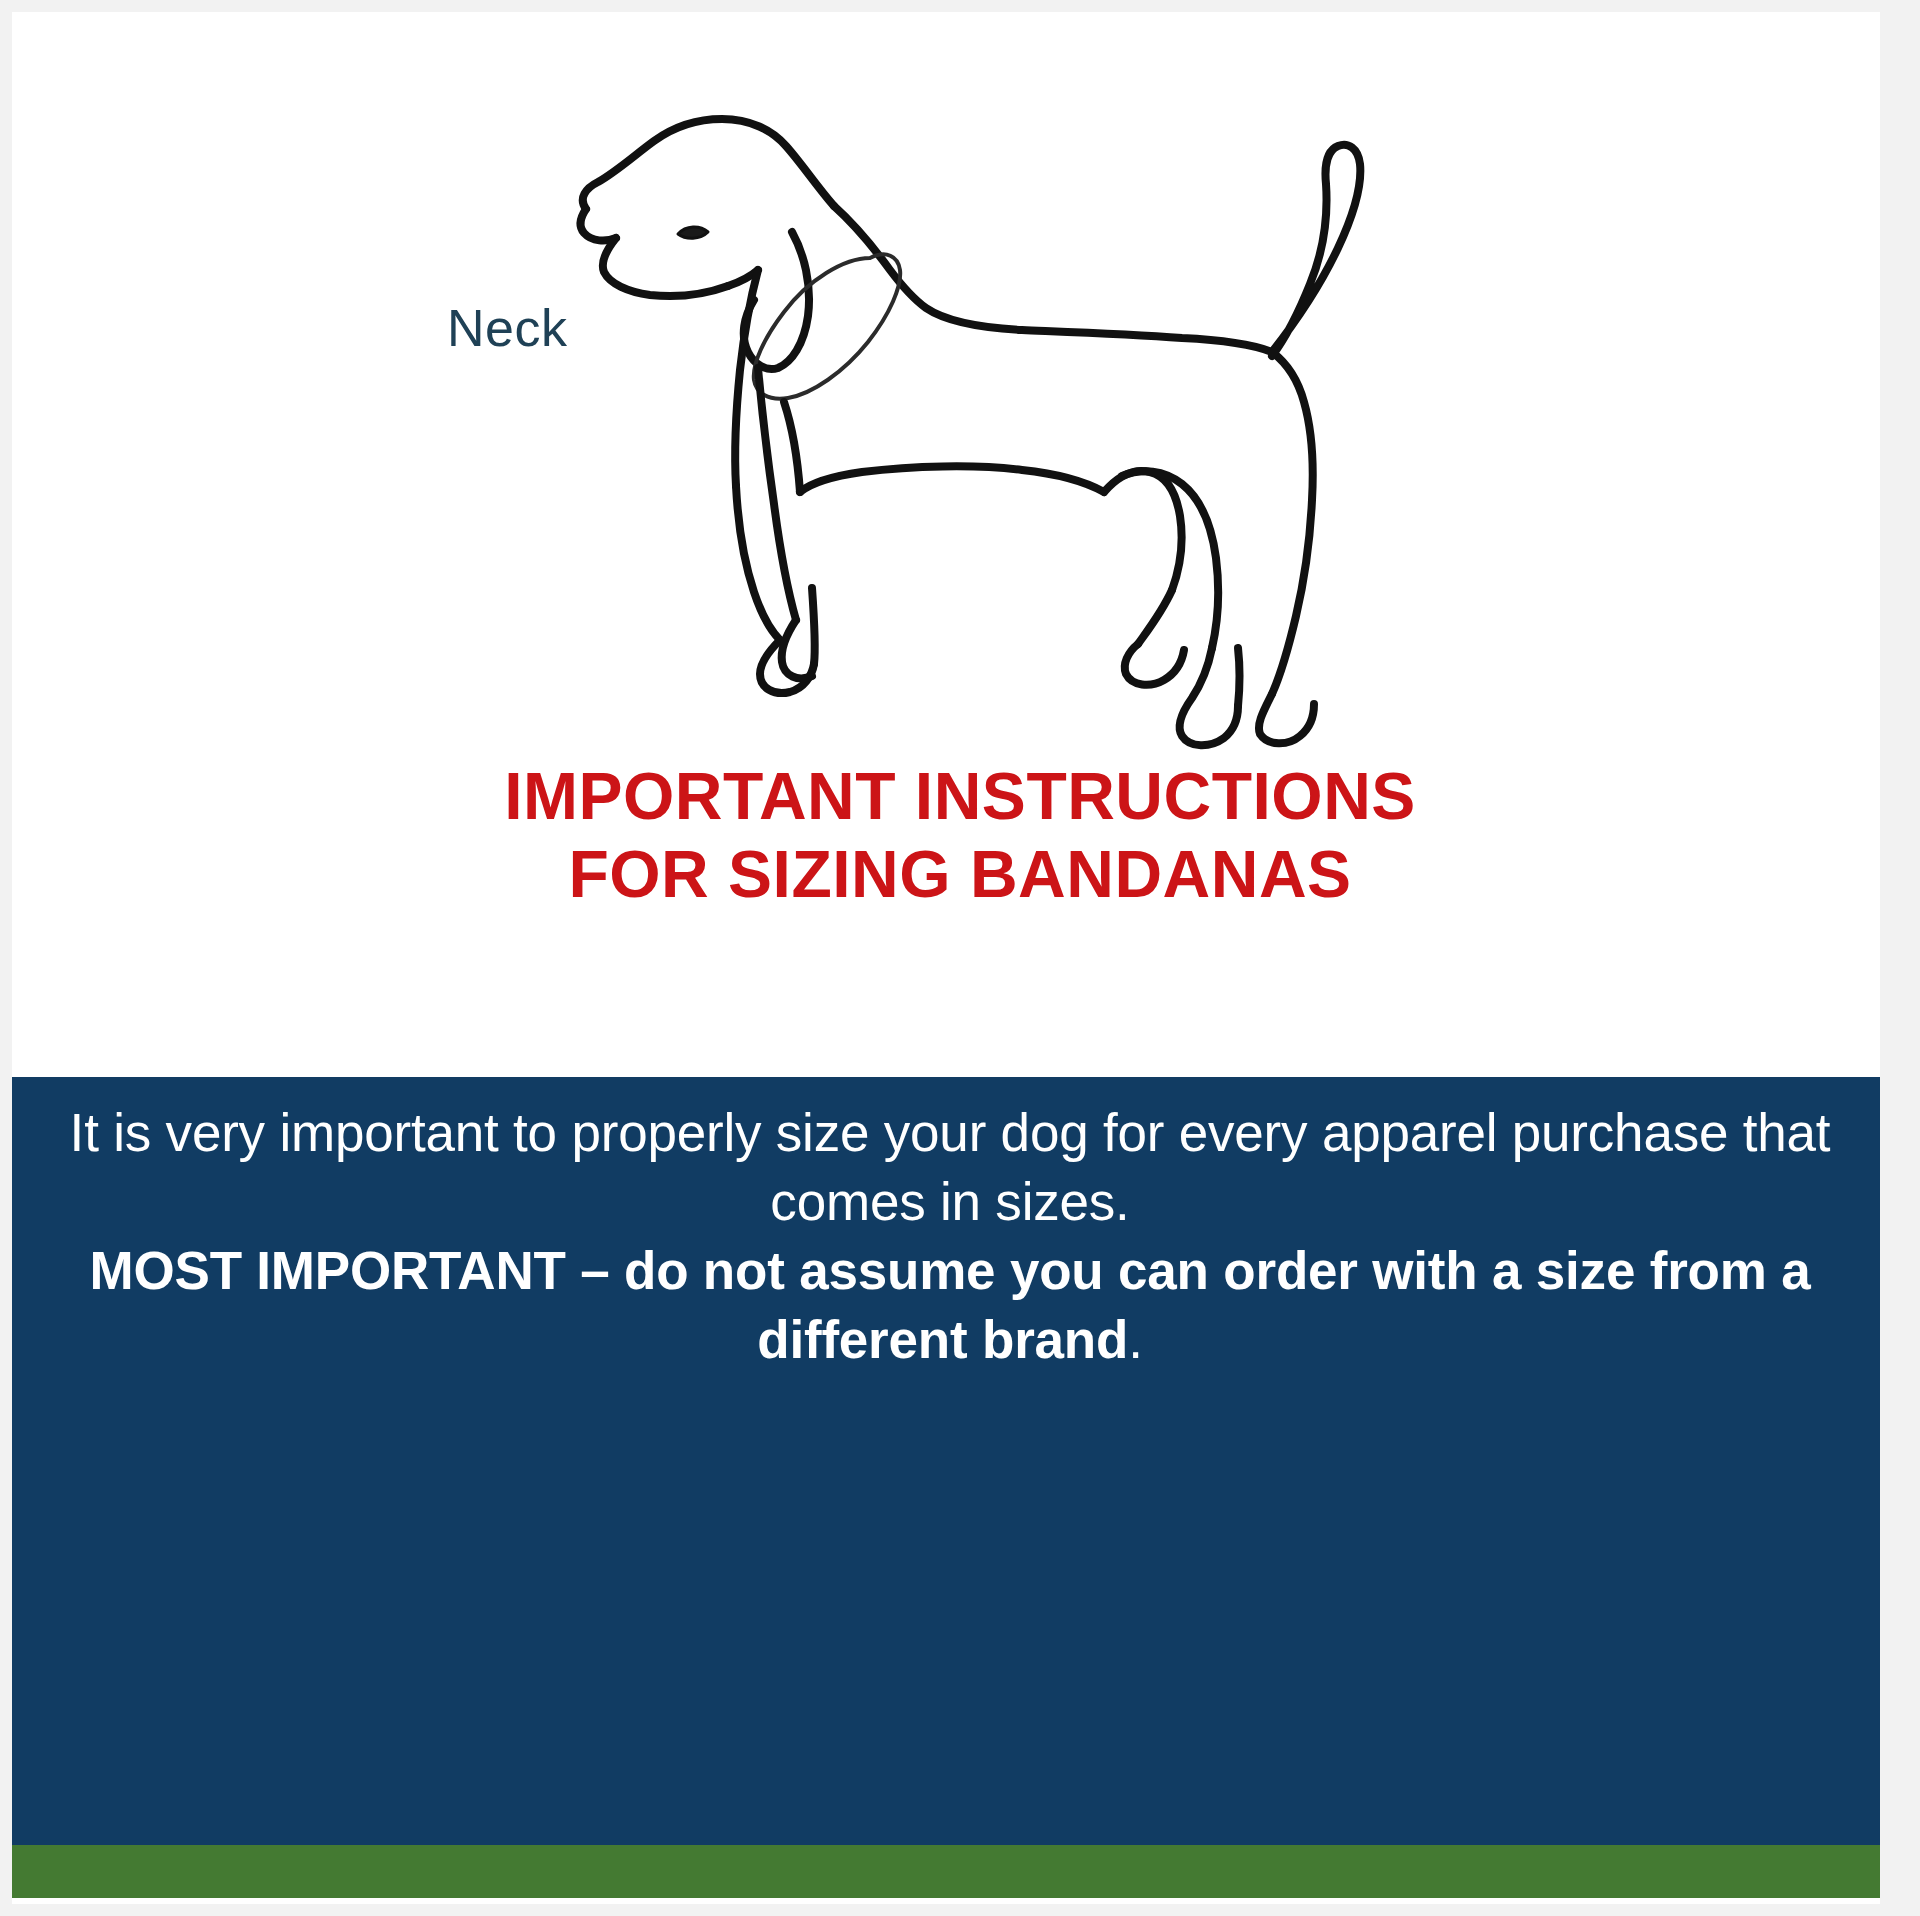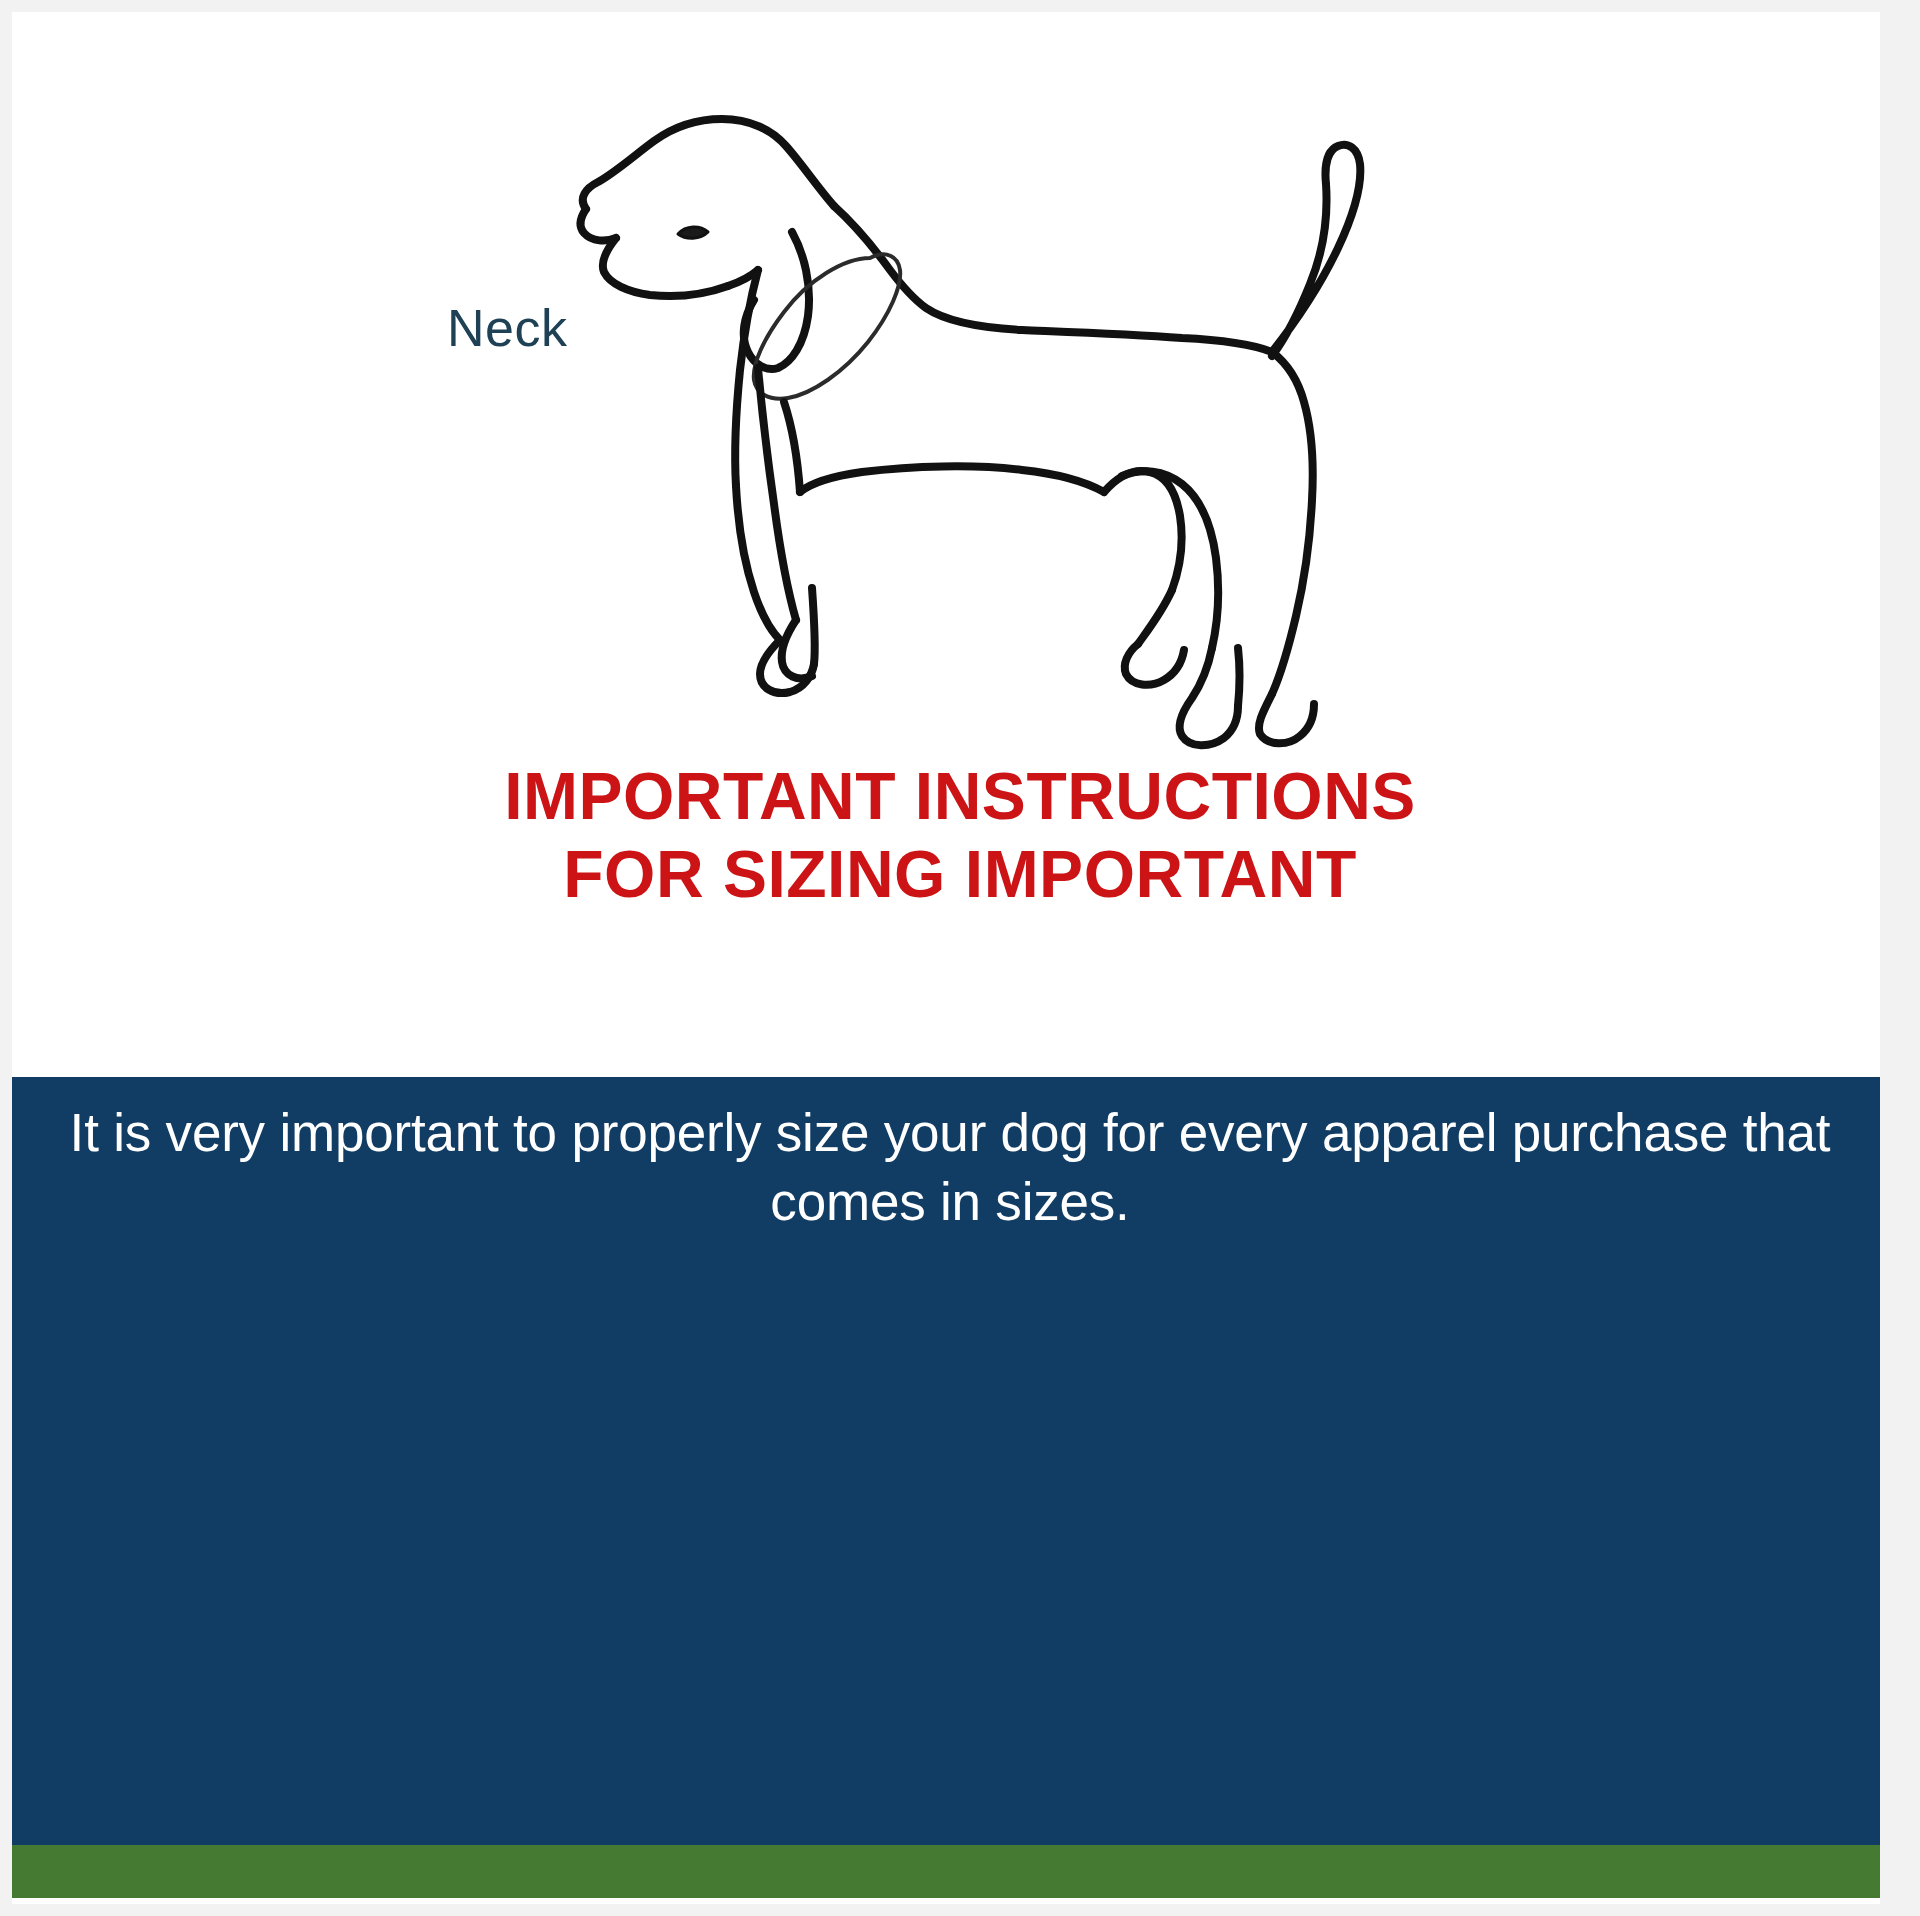--- a/index.html
+++ b/index.html
@@ -228,23 +228,24 @@
                    C 816,242 802,268 790,284"></path>
 
         </svg>
       </div>
 
       <div id="neck-label">Neck</div>
     </div>
 
     <div id="headline">
       <span class="hl-line">IMPORTANT INSTRUCTIONS</span>
-      <span class="hl-line">FOR SIZING IMPORTANT</span>
+      <span class="hl-line">FOR SIZING BANDANAS</span>
     </div>
 
     <div id="blue-panel">
       <p class="para">It is very important to properly size your dog for every apparel purchase that comes in sizes.</p>
+      <p class="para strong"><span>MOST IMPORTANT – do not assume you can order with a size from a different brand</span><span class="tail">.</span></p>
     </div>
 
     <div id="green-bar"></div>
 
   </div>
 </div>
 
 </body></html>

